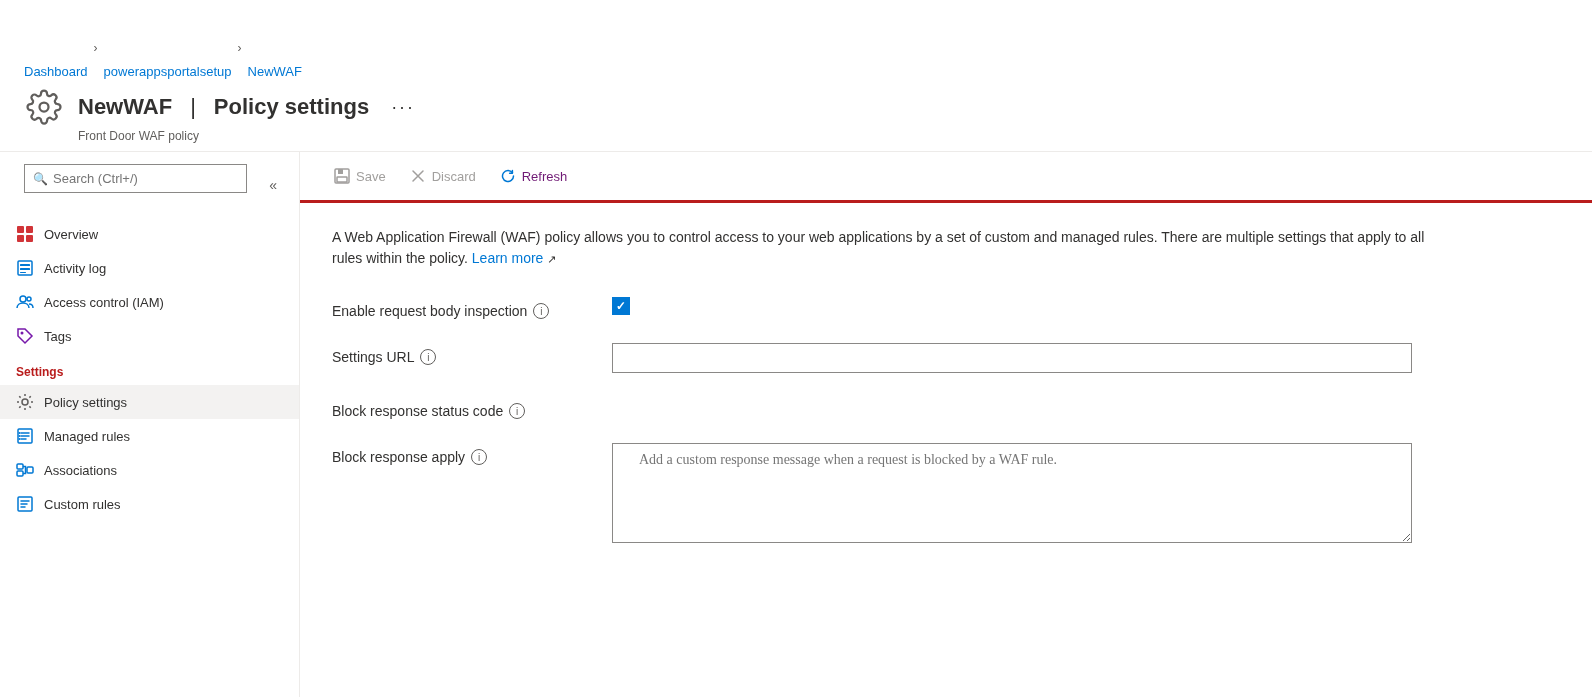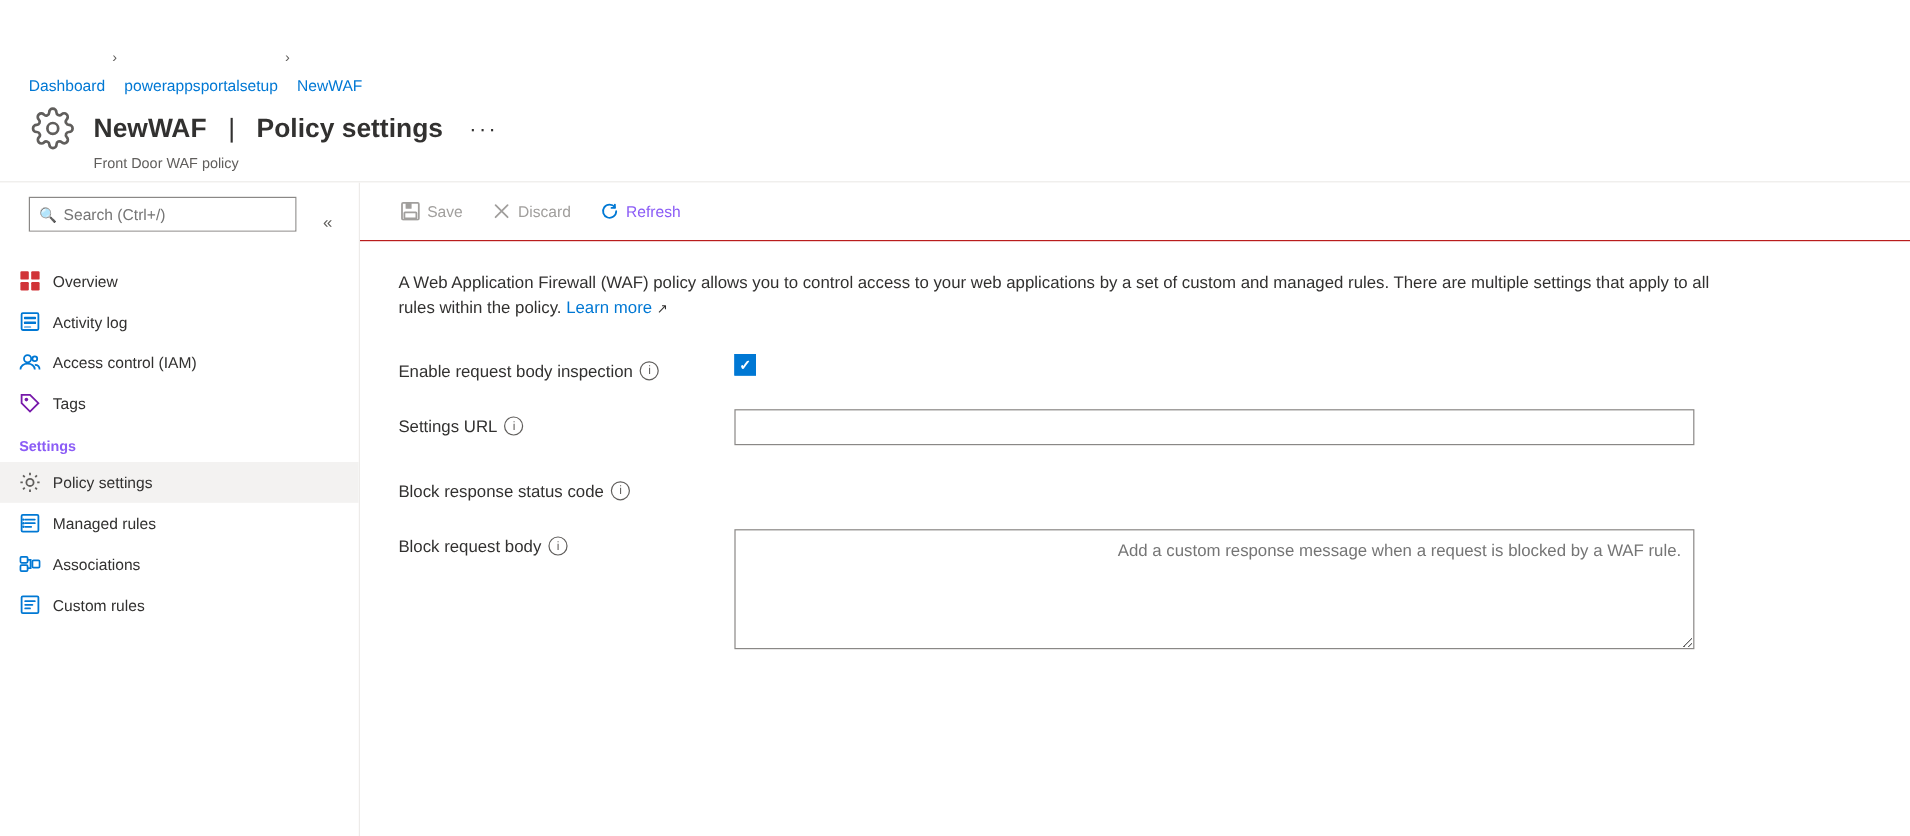--- a/index.html
+++ b/index.html
@@ -25,46 +25,46 @@
     .sidebar { width: 300px; min-width: 300px; border-right: 1px solid #edebe9; display: flex; flex-direction: column; padding: 12px 0; overflow-y: auto; }
     .search-box { margin: 0 12px 12px 12px; position: relative; display: flex; align-items: center; border: 1px solid #8a8886; background: #fff; }
     .search-box input { border: none; outline: none; padding: 6px 8px 6px 28px; font-size: 13px; width: 100%; color: #323130; }
     .search-icon { position: absolute; left: 8px; color: #605e5c; font-size: 12px; }
     .collapse-btn { background: none; border: none; cursor: pointer; padding: 6px 10px; color: #605e5c; font-size: 14px; white-space: nowrap; margin-left: auto; }
     
     .sidebar-item { display: flex; align-items: center; gap: 10px; padding: 8px 16px; cursor: pointer; font-size: 13px; color: #323130; }
     .sidebar-item.active { background: #f3f2f1; }
     .sidebar-icon { width: 18px; height: 18px; display: flex; align-items: center; justify-content: center; flex-shrink: 0; }
     
-    .sidebar-section-title { font-size: 12px; font-weight: 600; color: #8b5cf6; padding: 12px 16px 6px 16px; }
+    .sidebar-section-title { font-size: 12px; font-weight: 600; color: #b91c1c; padding: 12px 16px 6px 16px; }
     
     
     .main { flex: 1; display: flex; flex-direction: column; overflow: hidden; }
     
     
-    .toolbar { display: flex; align-items: center; gap: 4px; padding: 10px 24px; border-bottom: 1px solid #b91c1c; }
-    .toolbar-btn { display: flex; align-items: center; gap: 6px; background: none; border: none; cursor: pointer; padding: 6px 10px; font-size: 13px; color: #8b5cf6; }
+    .toolbar { display: flex; align-items: center; gap: 4px; padding: 10px 24px; border-bottom: 3px solid #b91c1c; }
+    .toolbar-btn { display: flex; align-items: center; gap: 6px; background: none; border: none; cursor: pointer; padding: 6px 10px; font-size: 13px; color: #701a75; }
     .toolbar-btn.disabled { color: #a19f9d; cursor: default; }
     
     
     .form-area { padding: 24px 32px; flex: 1; overflow-y: auto; }
     .description-text { font-size: 14px; color: #323130; line-height: 1.5; max-width: 1100px; margin-bottom: 28px; }
     .learn-more { color: #0078d4; text-decoration: none; cursor: pointer; }
     
     .form-row { display: flex; align-items: flex-start; margin-bottom: 24px; }
     .form-label { min-width: 280px; display: flex; align-items: flex-start; gap: 6px; font-size: 14px; color: #323130; padding-top: 6px; }
     .form-control { flex: 1; max-width: 800px; }
     .info-icon { width: 16px; height: 16px; border-radius: 50%; border: 1px solid #605e5c; display: inline-flex; align-items: center; justify-content: center; font-size: 10px; color: #605e5c; cursor: pointer; flex-shrink: 0; }
     
     .checkbox-blue { width: 18px; height: 18px; background: #0078d4; border: 2px solid #0078d4; display: flex; align-items: center; justify-content: center; cursor: pointer; }
     .checkbox-blue::after { content: '✓'; color: #fff; font-size: 12px; font-weight: bold; }
     
     .text-input { width: 100%; border: 1px solid #8a8886; padding: 6px 10px; font-size: 14px; outline: none; color: #323130; }
     
-    .textarea-input { width: 100%; border: 1px solid #8a8886; padding: 8px 10px; font-size: 14px; outline: none; color: #a19f9d; resize: vertical; min-height: 100px; font-family: Liberation Sans, sans-serif; text-align: right; }
+    .textarea-input { width: 100%; border: 1px solid #8a8886; padding: 8px 26px; font-size: 14px; outline: none; color: #a19f9d; resize: vertical; min-height: 100px; font-family: Liberation Serif, serif; }
 
     
     .icon-overview { color: #d13438; }
   </style>
 </head>
 <body>
 
 <div class="page-wrapper">
 
   <div class="header">
@@ -251,21 +251,21 @@
 
         <div class="form-row">
           <div class="form-label">
             <span>Block response status code</span>
             <span class="info-icon">i</span>
           </div>
         </div>
 
         <div class="form-row">
           <div class="form-label">
-            <span>Block request body</span>
+            <span>Block response apply</span>
             <span class="info-icon">i</span>
           </div>
           <div class="form-control">
             <textarea class="textarea-input" placeholder="Add a custom response message when a request is blocked by a WAF rule." style=""></textarea>
           </div>
         </div>
       </div>
     </div>
   </div>
 </div>

